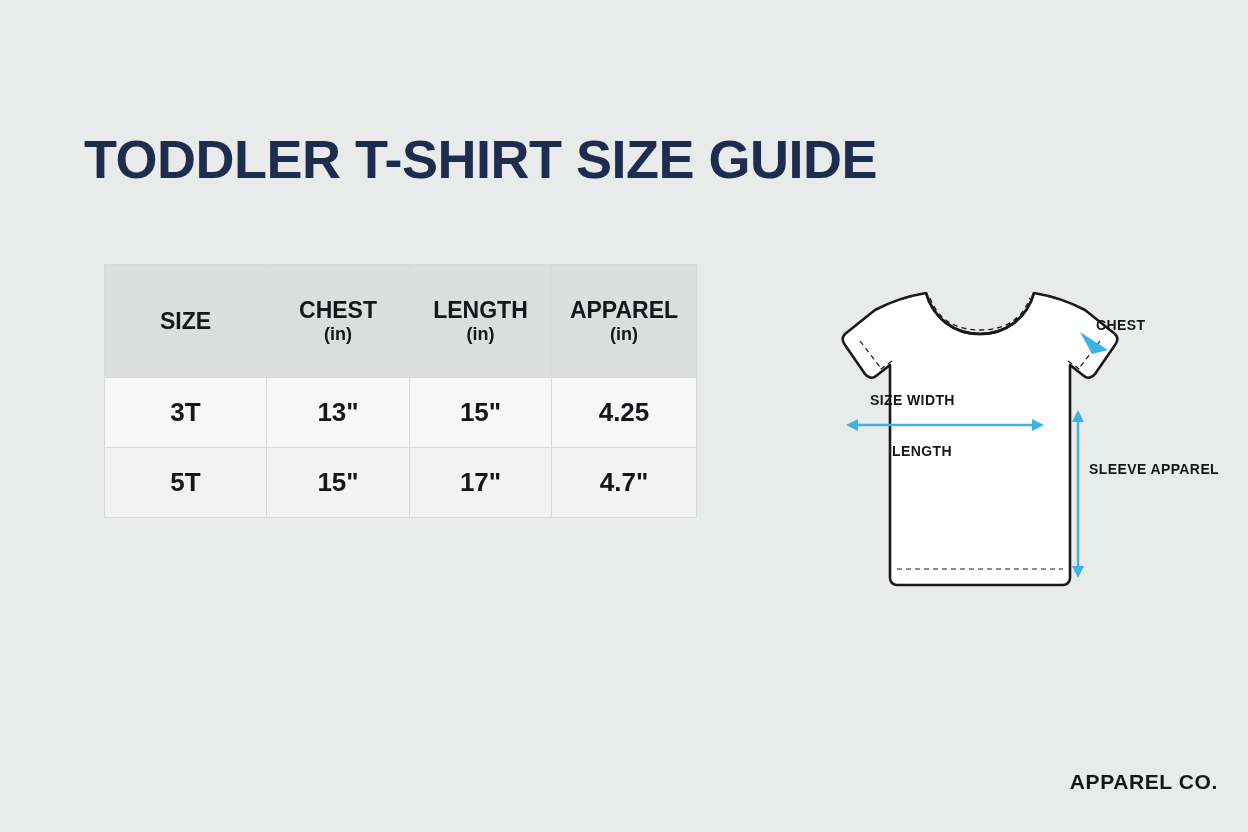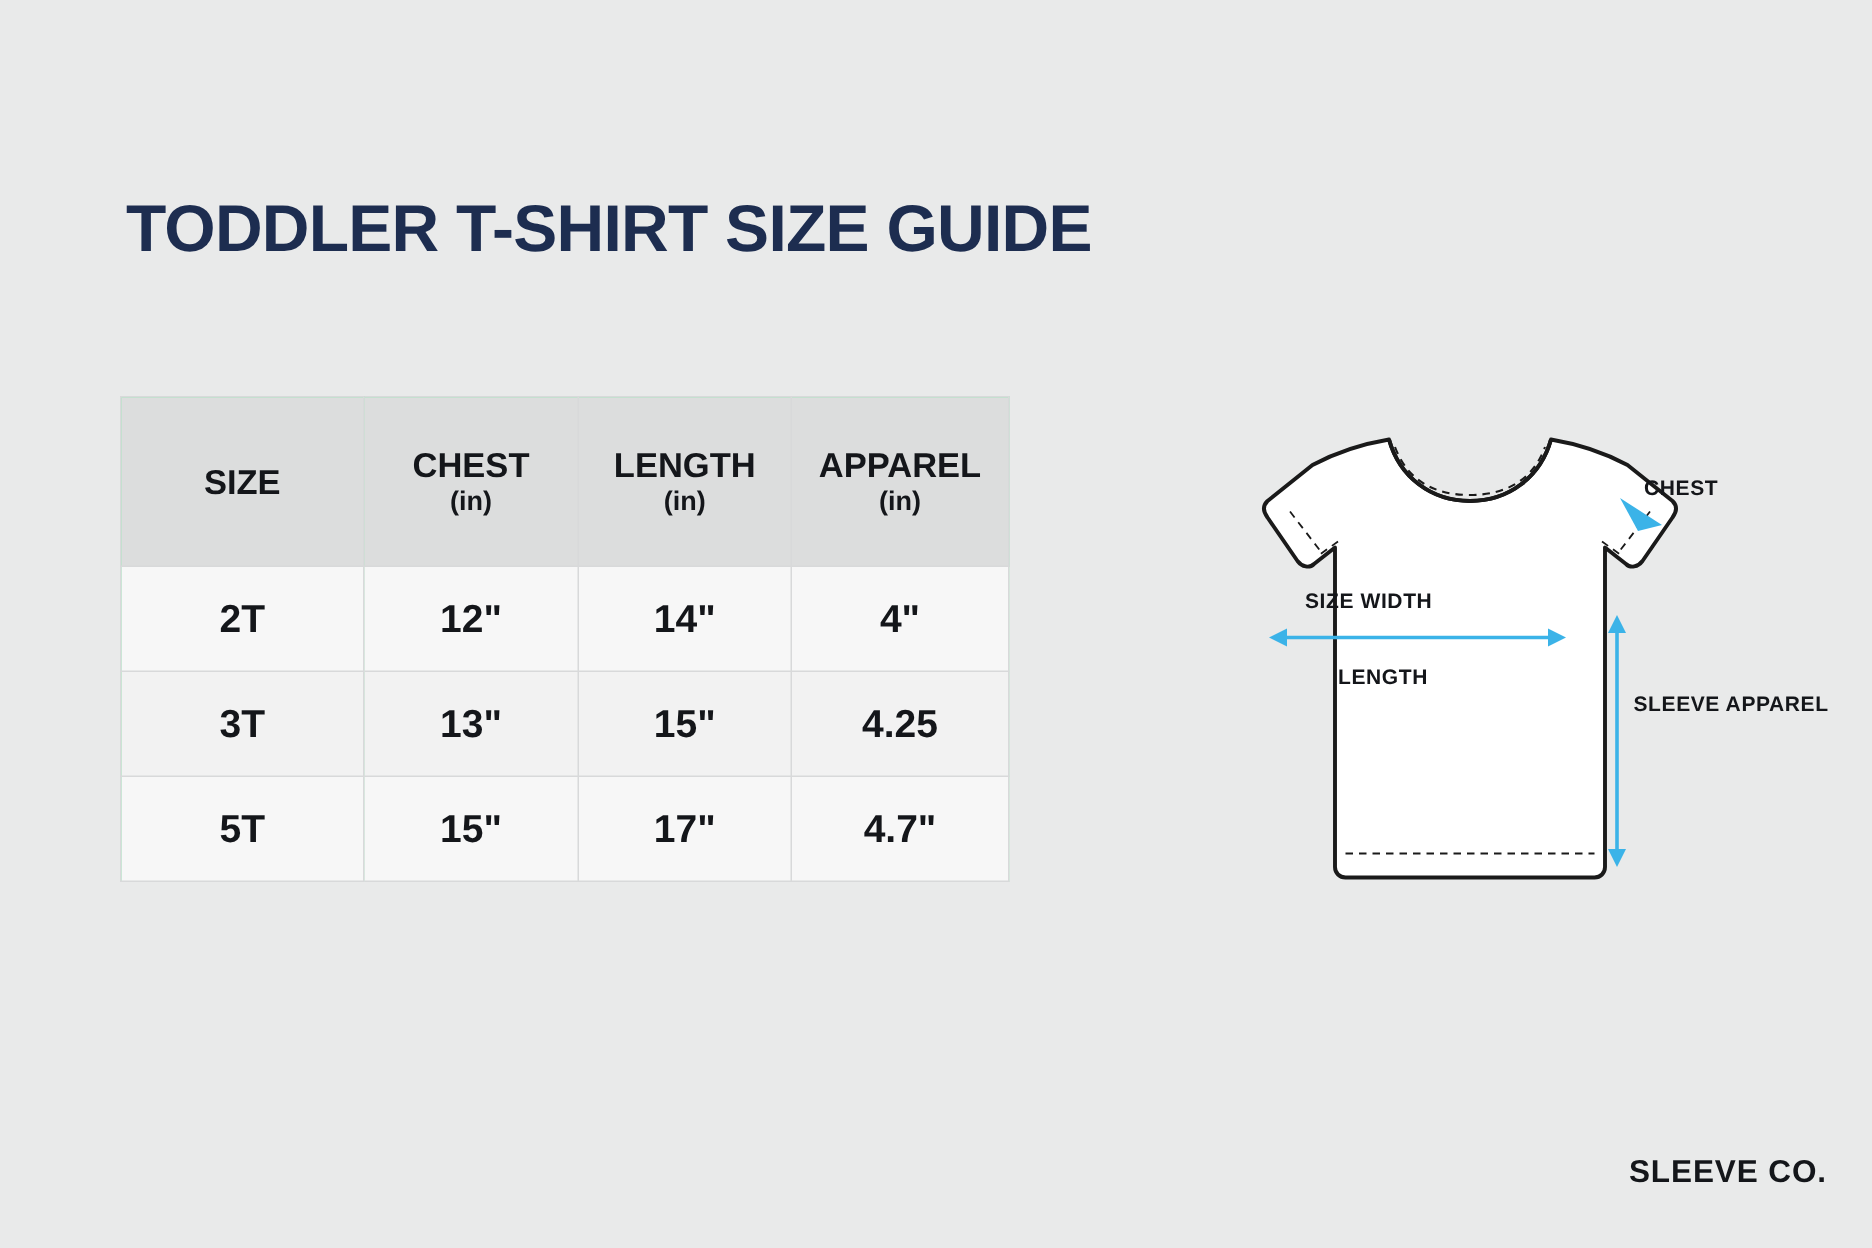--- a/index.html
+++ b/index.html
@@ -18,39 +18,40 @@
     position: absolute;
     inset: 0;
     background: #e9eaea;
   }
 
   
   .title {
     position: absolute;
     left: 84px;
     top: 128px;
-    font-size: 44px;
+    font-size: 54px;
     font-weight: bold;
     letter-spacing: -0.5px;
     color: #1d2d50;
     white-space: nowrap;
   }
 
   
   .table-wrap {
     position: absolute;
     left: 80px;
     top: 264px;
     width: 592px;
   }
   table.size-table {
     border-collapse: collapse;
     width: 592px;
     table-layout: fixed;
-    background: #86efac;
+    background: #ef4444;
+    margin-left: 24px;
   }
   table.size-table th,
   table.size-table td {
     border: 1px solid #d8d9da;
     text-align: center;
     color: #14161a;
     font-weight: bold;
   }
   table.size-table thead th {
     background: #dcdddd;
@@ -134,26 +135,20 @@
             <span>LENGTH</span>
             <span class="th-unit">(in)</span>
           </th>
           <th>
             <span>APPAREL</span>
             <span class="th-unit">(in)</span>
           </th>
         </tr>
       </thead>
       <tbody>
-        <tr>
-          <td>2T</td>
-          <td>12"</td>
-          <td>14"</td>
-          <td>4"</td>
-        </tr>
         <tr>
           <td>3T</td>
           <td>13"</td>
           <td>15"</td>
           <td>4.25</td>
         </tr>
         <tr>
           <td>5T</td>
           <td>15"</td>
           <td>17"</td>
@@ -216,15 +211,15 @@
         <polygon points="340,70 368,88 352,92" fill="#3bb3e8"></polygon>
       </g>
     </svg>
 
     <div class="dlabel lbl-chest">CHEST</div>
     <div class="dlabel lbl-chest-w">SIZE WIDTH</div>
     <div class="dlabel lbl-length">LENGTH</div>
     <div class="dlabel lbl-sleeve">SLEEVE APPAREL</div>
   </div>
 
-  <div class="brand">SLEEVE CO.</div>
+  <div class="brand">APPAREL CO.</div>
 
 </div>
 
 </body></html>

